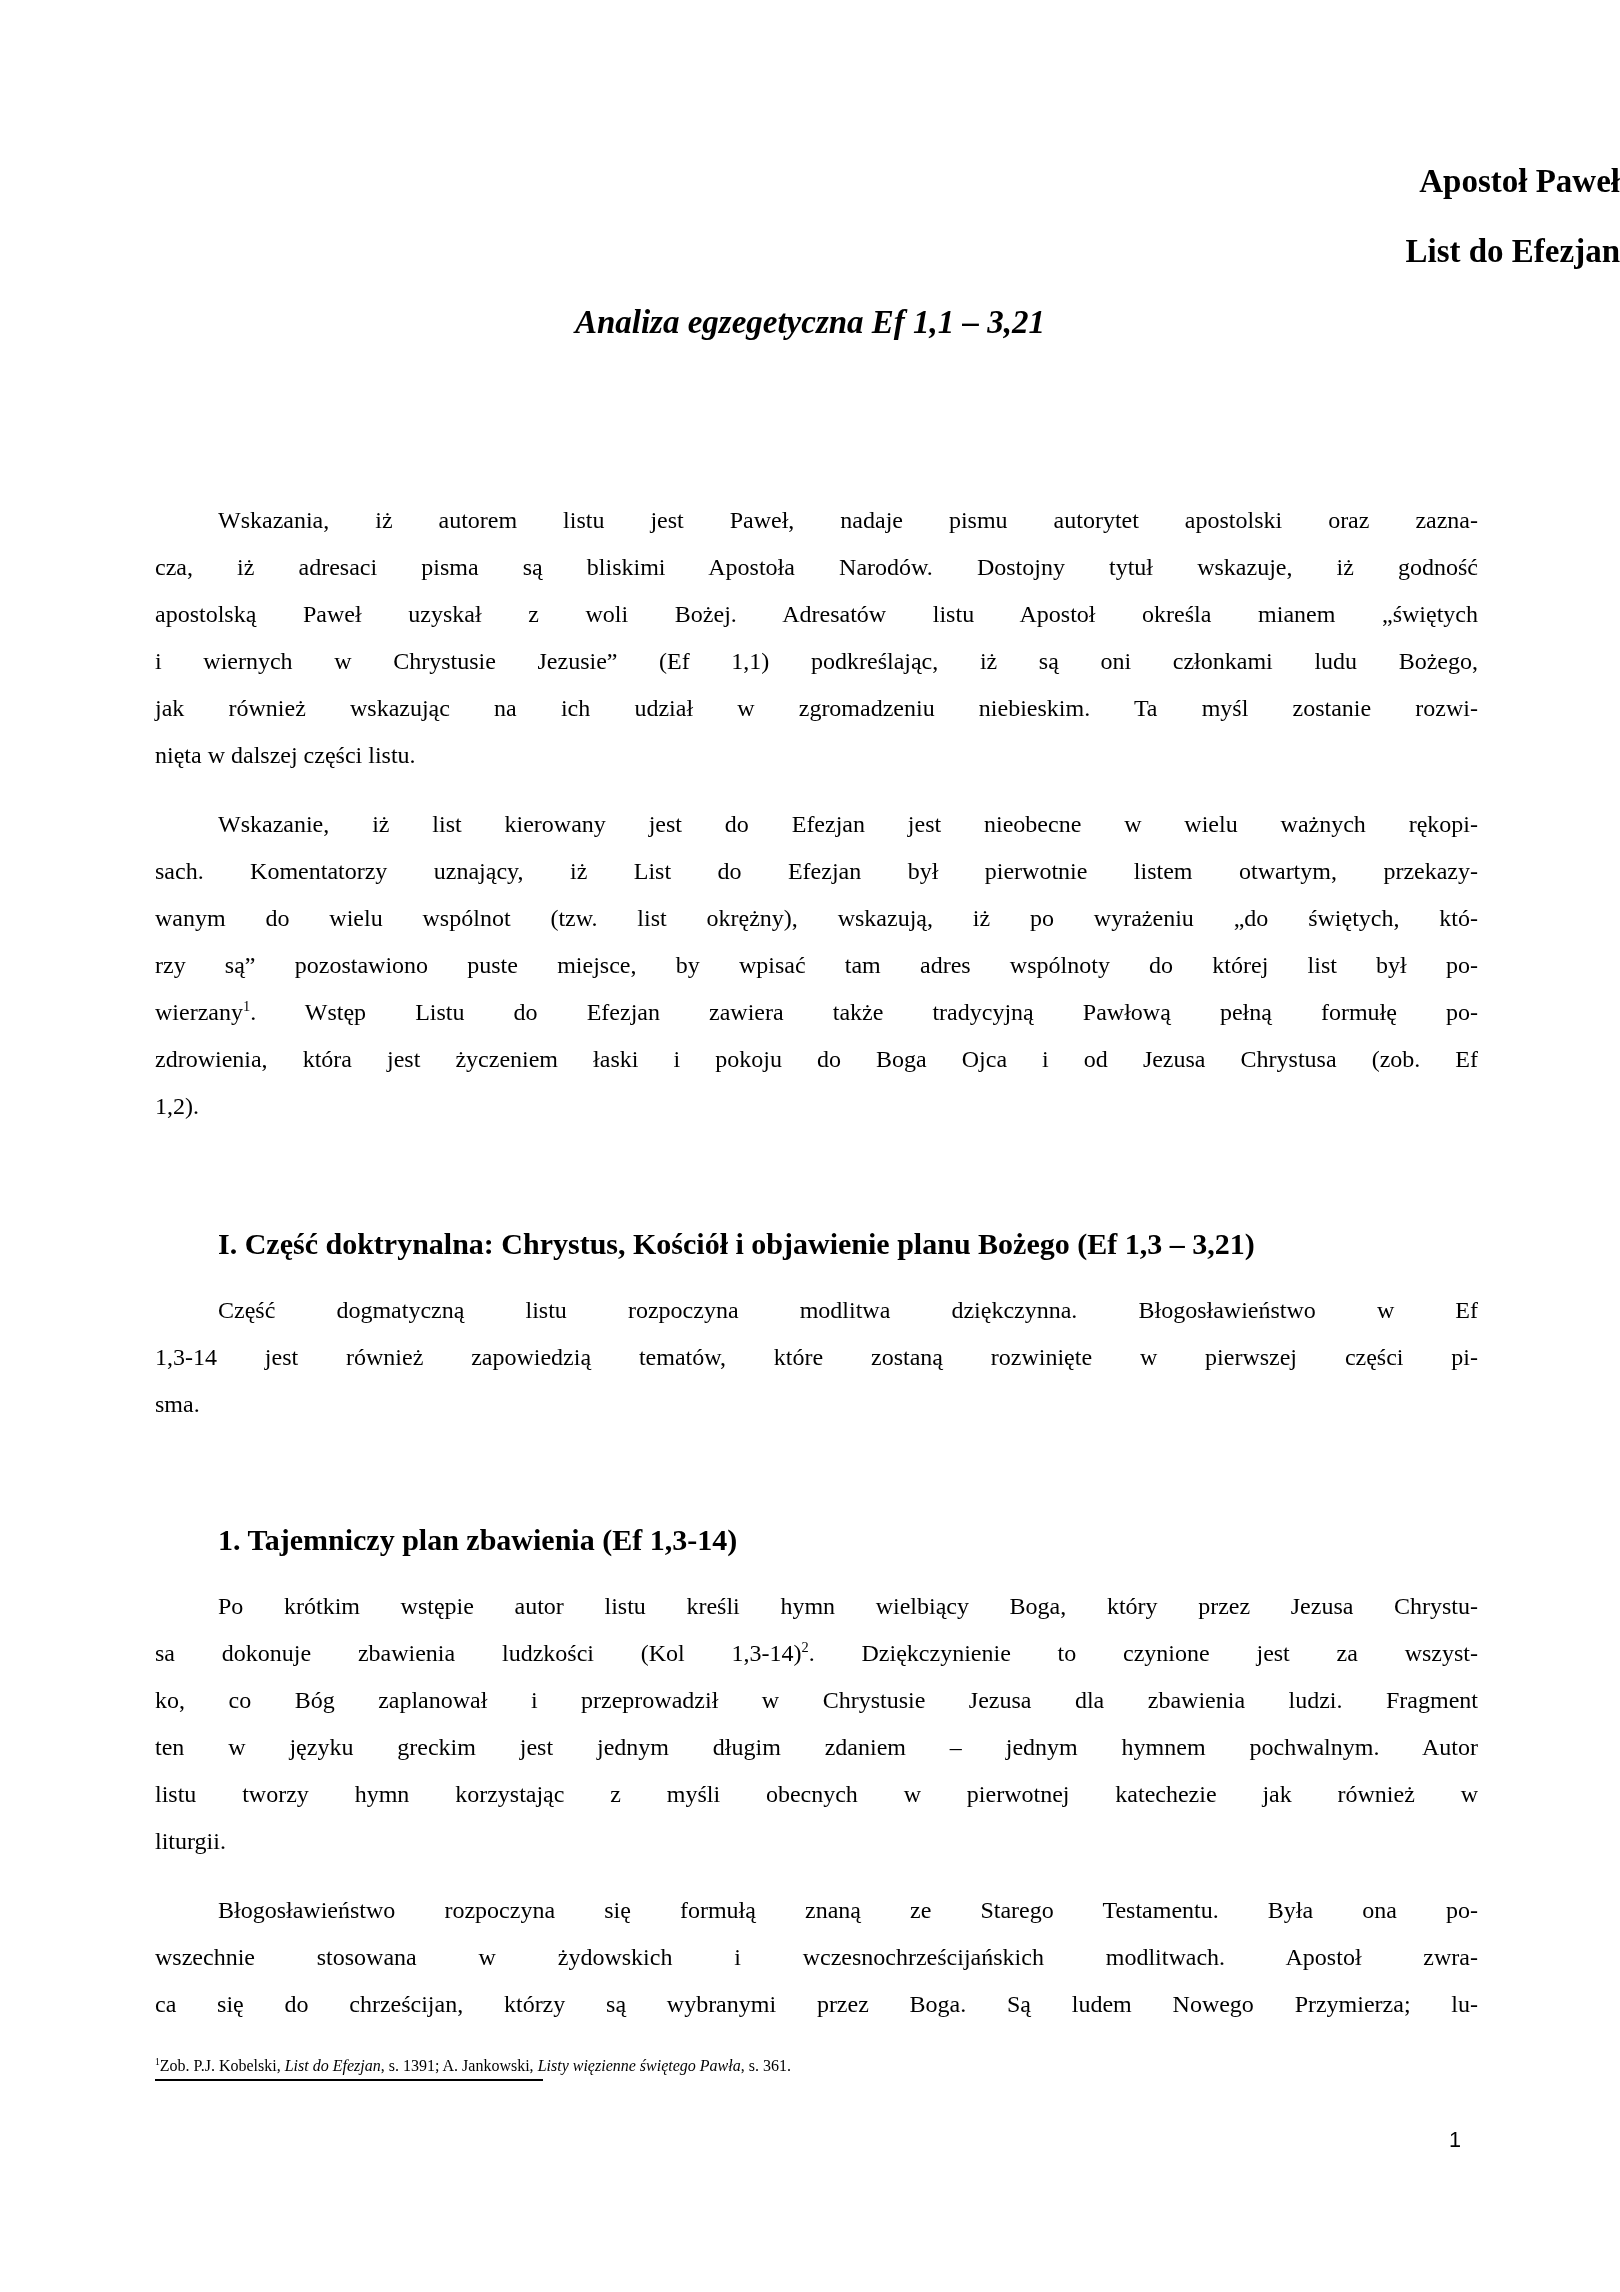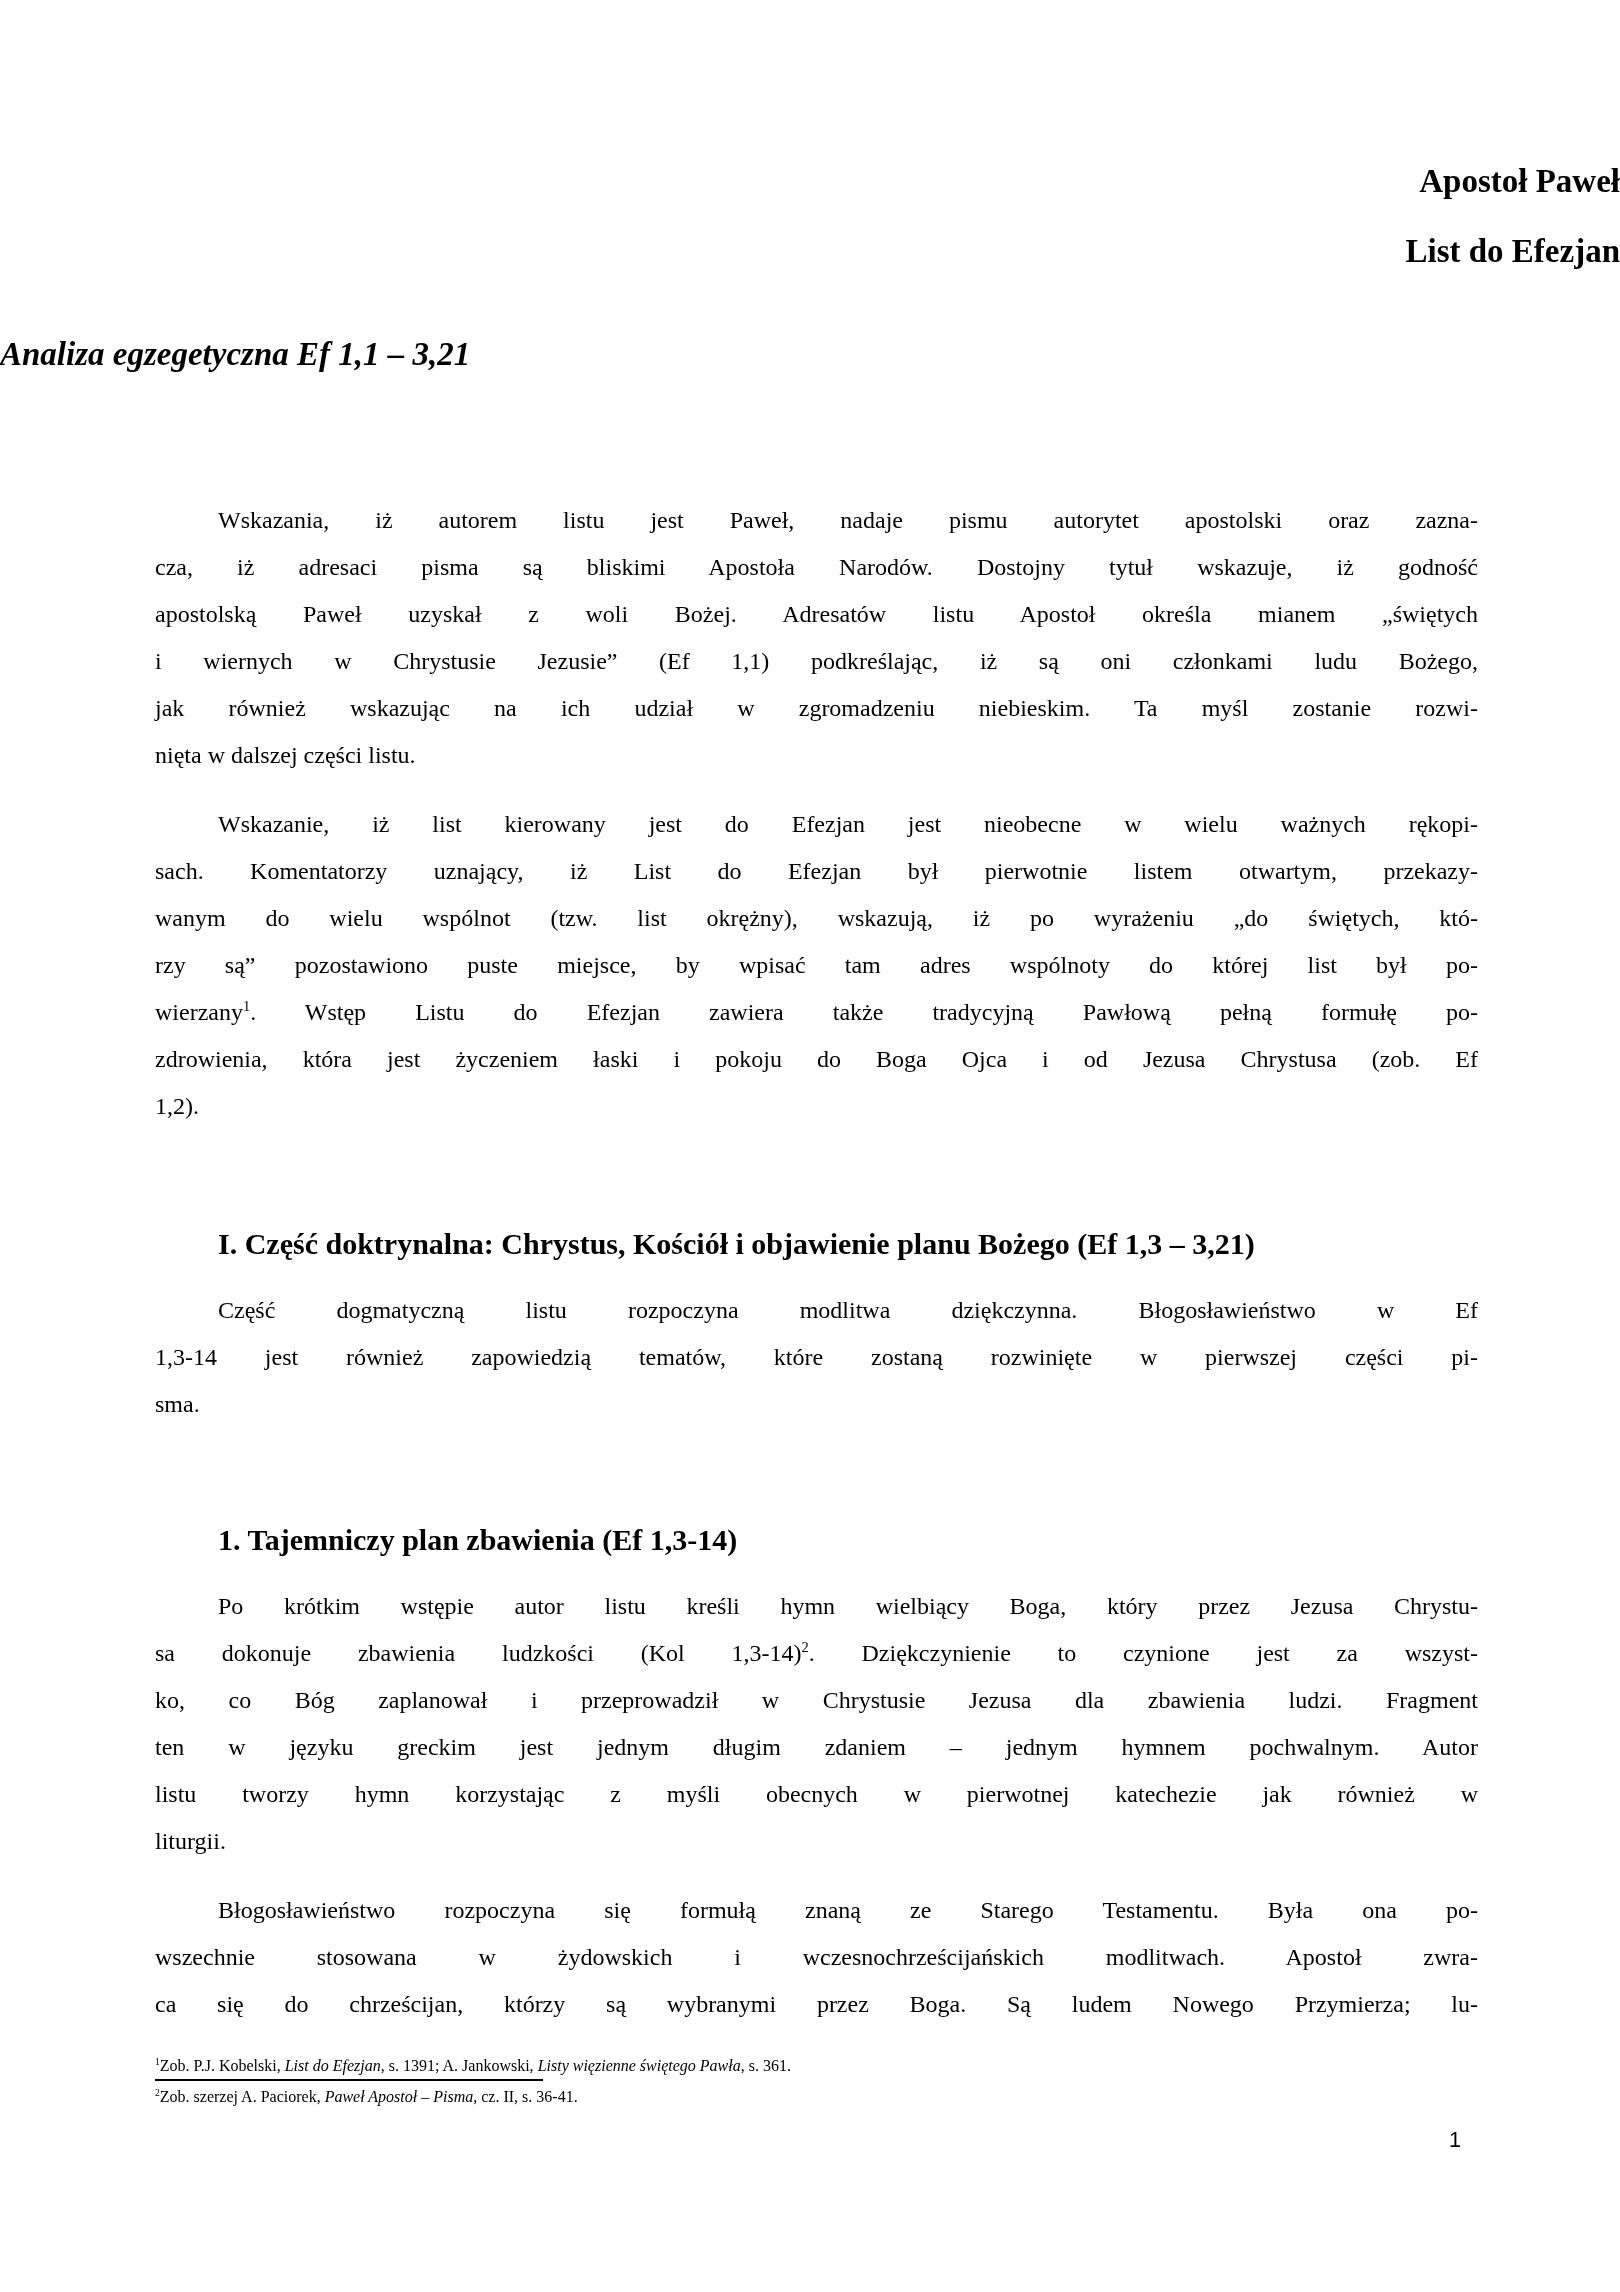--- a/index.html
+++ b/index.html
@@ -1,20 +1,20 @@
 <!DOCTYPE html>
 <html><head>
 <meta charset="utf-8">
 <style>
   html, body { margin: 0; padding: 0; background: #ffffff; }
   body { width: 1620px; height: 2293px; position: relative; overflow: hidden; color: #000; }
   .page { position: absolute; left: 0; top: 0; width: 1620px; height: 2293px; font-family: "Liberation Serif", serif; }
   .t { position: absolute; white-space: nowrap; font-size: 30px; line-height: 1; }
   .title { font-weight: bold; font-size: 33px; text-align: right; left: 0; width: 1620px; }
-  .subtitle { font-weight: bold; font-style: italic; font-size: 33px; text-align: left; left: 0; width: 1620px; margin-top: 32px; }
+  .subtitle { font-weight: bold; font-style: italic; font-size: 33px; text-align: center; left: 0; width: 1620px; }
   .h { font-weight: bold; font-size: 30px; }
   .line { position: absolute; left: 218px; width: 1260px; font-size: 24px; line-height: 1; text-align: justify; text-align-last: justify; white-space: nowrap; }
   .line.last { text-align-last: left; }
   .fn-rule { position: absolute; left: 155px; top: 2079px; width: 388px; height: 2px; background: #000; }
   .fn { position: absolute; left: 155px; font-size: 16px; line-height: 1; white-space: nowrap; }
   .fn sup, .line sup { font-size: 60%; vertical-align: super; line-height: 0; }
   .pagenum { position: absolute; left: 1449px; top: 2127px; font-family: "Liberation Sans", sans-serif; font-size: 21.6px; }
   i { font-style: italic; }
 </style>
 </head>
@@ -68,17 +68,16 @@
   <div>
     <div class="line" style="left:218px; width:1260px; top:1898px;">Błogosławieństwo rozpoczyna się formułą znaną ze Starego Testamentu. Była ona po-</div>
     <div class="line" style="left:155px; width:1323px; top:1945px;">wszechnie stosowana w żydowskich i wczesnochrześcijańskich modlitwach. Apostoł zwra-</div>
     <div class="line" style="left:155px; width:1323px; top:1992px;">ca się do chrześcijan, którzy są wybranymi przez Boga. Są ludem Nowego Przymierza; lu-</div>
   </div>
 
   <div class="fn-rule"></div>
 
   <div class="fn" style="top:2058px;"><sup>1</sup><span>Zob. P.J. Kobelski, </span><i>List do Efezjan</i><span>, s. 1391; A. Jankowski, </span><i>Listy więzienne świętego Pawła</i><span>, s. 361.</span></div>
 
-  <div class="fn" style="top:2089px;"><sup>2</sup><span>Zob. szerzej A. Paciorek, </span><i>Paweł Apostoł – Pisma</i><span>, cz. II, s. 36-41.</span></div>
 
   <div class="pagenum">1</div>
 </div>
 
 
 </body></html>

